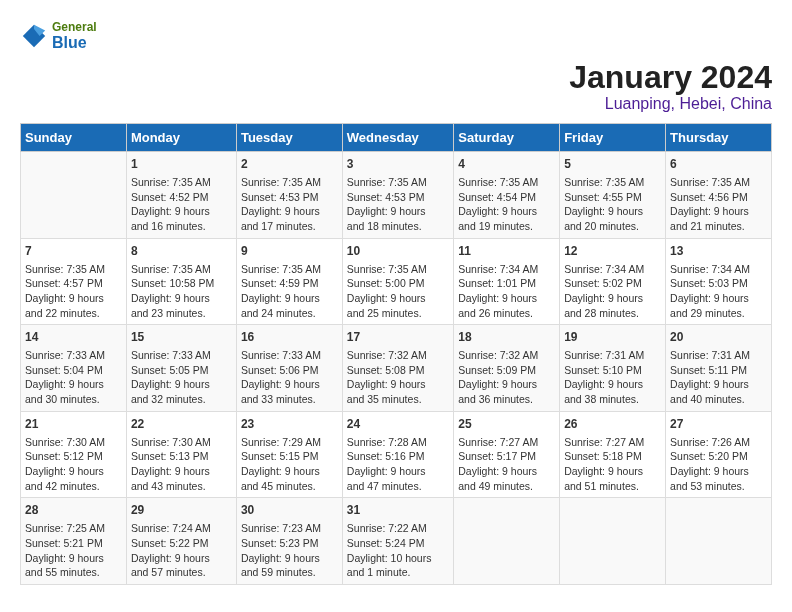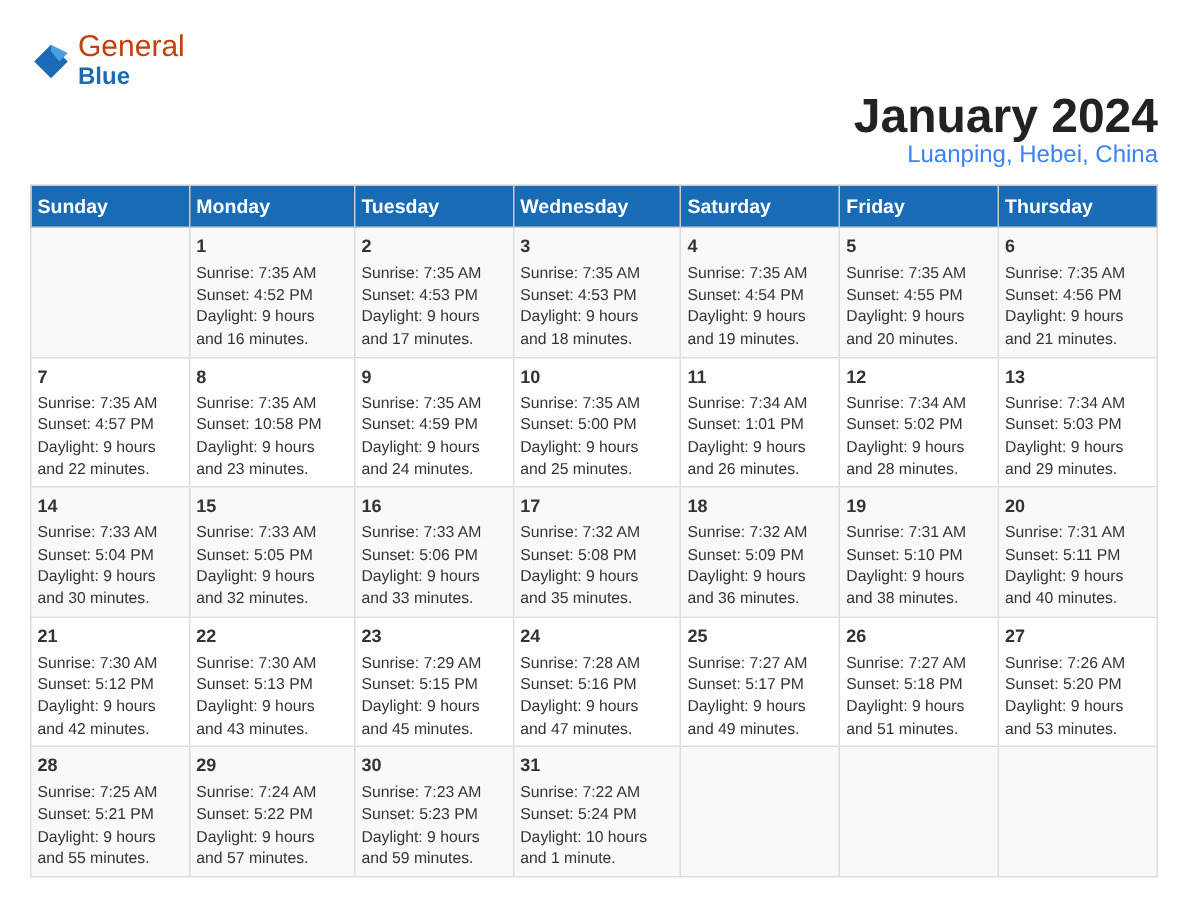--- a/index.html
+++ b/index.html
@@ -30,21 +30,21 @@
     }
     .month-year {
       font-size: 32px;
       font-weight: bold;
       color: #222;
       line-height: 1.1;
       margin-top: 40px;
     }
     .location {
       font-size: 16px;
-      color: #3b82f6;
+      color: #4c1d95;
     }
     table {
       width: 100%;
       border-collapse: collapse;
       font-size: 11px;
     }
     thead tr {
       background-color: #1a6bb5;
       color: #fff;
     }
@@ -83,21 +83,21 @@
 </head>
 <body>
 
 <div class="header">
   <div class="logo">
     <svg class="logo-icon" viewBox="0 0 40 40" xmlns="http://www.w3.org/2000/svg">
       <polygon points="20,4 36,20 20,36 4,20" fill="#1a6bb5"></polygon>
       <polygon points="20,4 36,12 28,20 20,10" fill="#4a9fe0"></polygon>
     </svg>
     <div>
-      <div style="font-size:20px;font-weight:normal;color:#c2410c;">General</div>
+      <div style="font-size:12px;font-weight:bold;color:#4d7c0f;">General</div>
       <div style="font-size:16px;font-weight:bold;color:#1a6bb5;">Blue</div>
     </div>
   </div>
   <div class="title-block">
     <div class="month-year">January 2024</div>
     <div class="location">Luanping, Hebei, China</div>
   </div>
 </div>
 
 <table>

